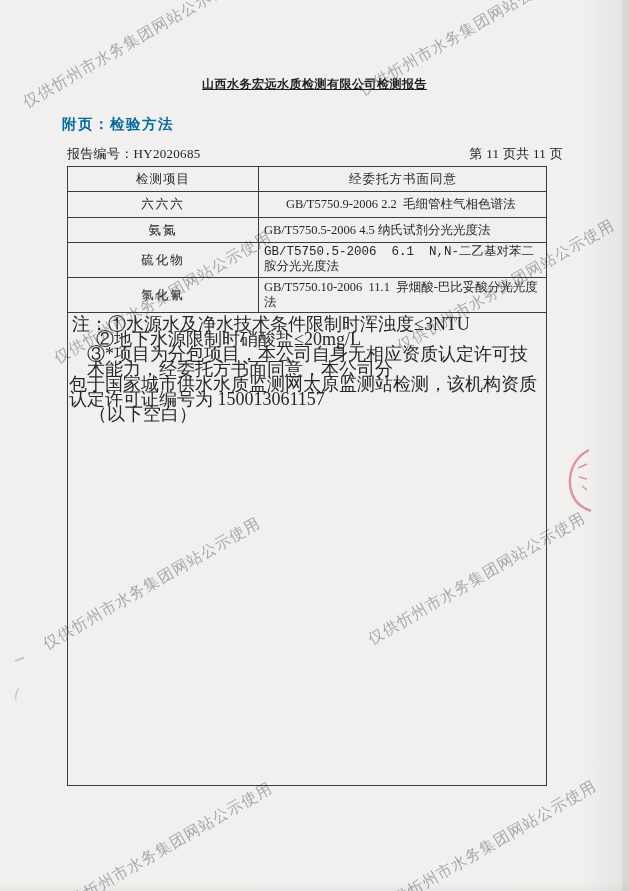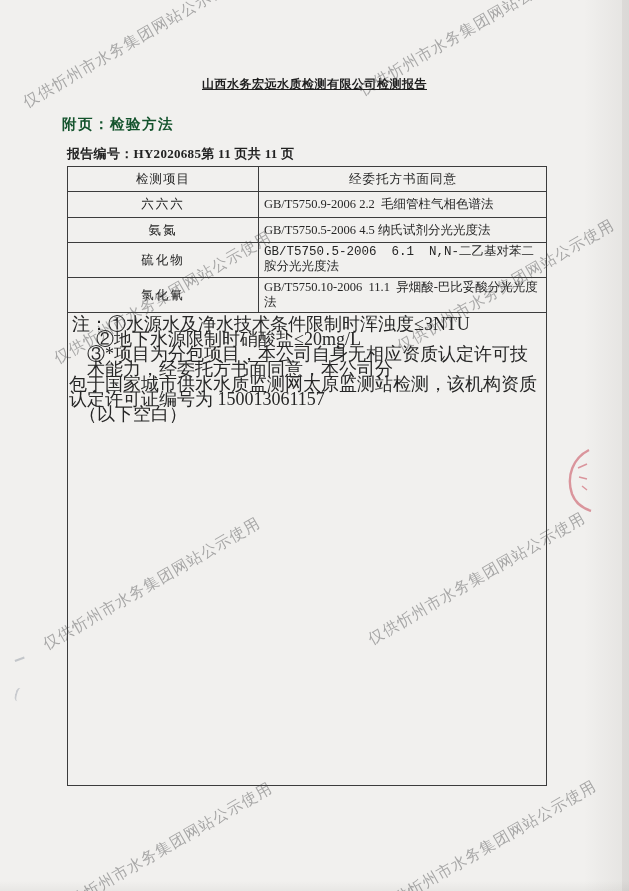--- a/index.html
+++ b/index.html
@@ -41,39 +41,39 @@
     letter-spacing:.5px;
     color:#1e1e1e;
     text-decoration:underline;
   }
   .section-label{
     position:absolute;left:62px;top:115px;
     font-family:Liberation Sans, sans-serif;
     font-weight:bold;
     font-size:14.5px;
     letter-spacing:1.5px;
-    color:#14532d;
+    color:#0369a1;
   }
   .report-row{
     position:absolute;left:67px;top:145px;width:496px;
-    display:flex;
-    font-size:13px;font-weight:bold;color:#222;
+    display:flex;justify-content:space-between;
+    font-size:13px;font-weight:normal;color:#222;
     letter-spacing:.3px;
   }
   
   .tbl{
     position:absolute;left:67px;top:166px;
     width:480px;height:620px;
     border:1px solid #3c3c3c;
     box-sizing:border-box;
     font-size:12.5px;
   }
   .tr{display:flex;border-bottom:1px solid #3c3c3c;box-sizing:border-box;}
   .tr.hdr{height:25px;}
-  .tr.r1{height:26px;}
+  .tr.r1{height:26px;gap:22px;}
   .tr.r2{height:25px;}
   .tr.r3{height:35px;font-family:Liberation Mono, monospace;}
   .tr.r4{height:35px;}
   .td{box-sizing:border-box;display:flex;align-items:center;}
   .td.item{
     width:191px;border-right:1px solid #3c3c3c;
     justify-content:center;text-align:center;
     letter-spacing:2px;
   }
   .td.standard{
@@ -85,21 +85,21 @@
   .notes{
     padding:4px 8px 0 0;
     line-height:15px;
     font-size:18px;
   }
   .note-line{white-space:pre-wrap;}
   .nl0{margin-left:4px;}
   .nl1{margin-left:28px;}
   .nl2{margin-left:19px;}
   .nl3{margin-left:1px;}
-  .nl4{margin-left:11px;}
+  .nl4{margin-left:21px;}
   
   .stamp{
     position:absolute;left:558px;top:448px;width:40px;height:64px;
     opacity:.55;pointer-events:none;
   }
   
   .edge-right{
     position:absolute;top:0;right:0;width:45px;height:100%;
     background:linear-gradient(to right, rgba(0,0,0,0), rgba(60,55,50,.07));
     pointer-events:none;

